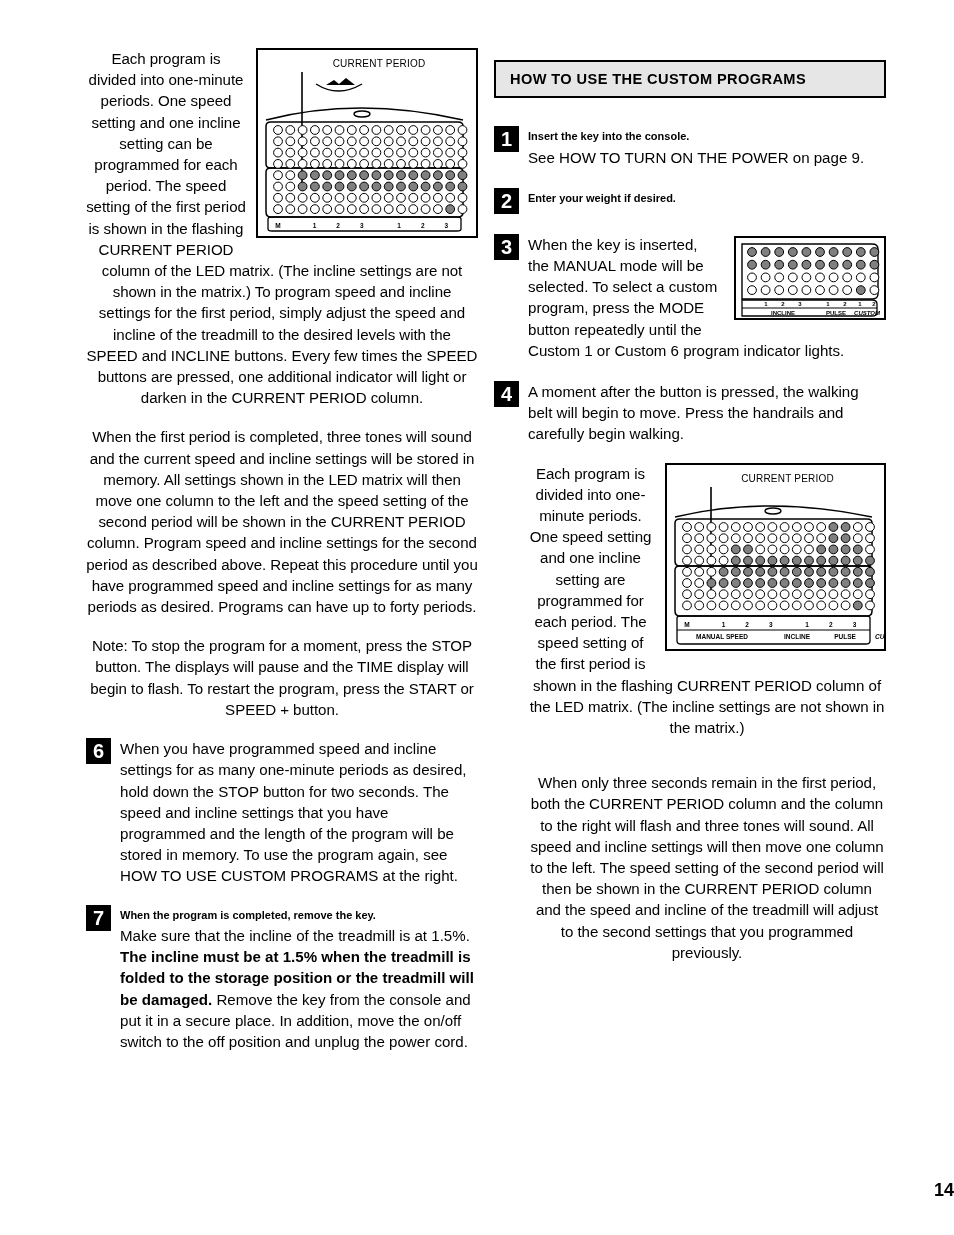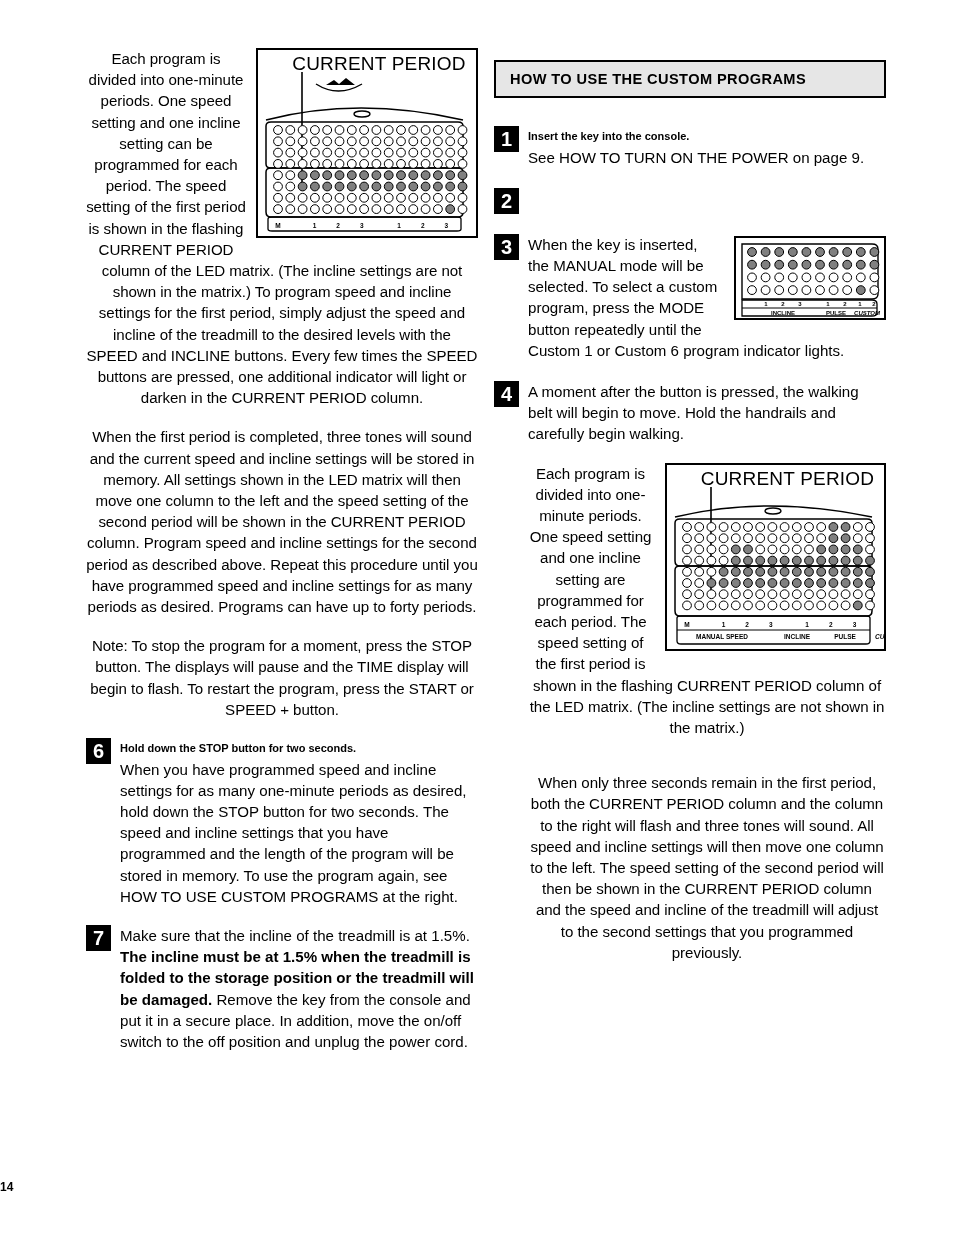--- a/index.html
+++ b/index.html
@@ -116,38 +116,38 @@
   }
   .fig-small {
     float: right;
     width: 152px;
     height: 84px;
     margin: 2px 0 4px 12px;
   }
 
   .fig-title {
     text-align: center;
-    font-size: 19px;
+    font-size: 10px;
     letter-spacing: 0.2px;
     padding-top: 6px;
     line-height: 16px;
     padding-left: 24px;
   }
 
   svg { display: block; }
 
   
   .page-num {
     position: absolute;
     left: 0;
     top: 1180px;
     width: 954px;
-    text-align: left;
+    text-align: right;
     font-weight: bold;
-    font-size: 12px;
+    font-size: 18px;
   }
 </style>
 </head>
 <body>
 
 <div class="page">
 
   <div class="col-left">
 
     <div class="clearfix">
@@ -315,43 +315,44 @@
 
       <p class="body">Each program is divided into one-minute periods. One speed setting and one incline setting can be programmed for each period. The speed setting of the first period is shown in the flashing CURRENT PERIOD column of the LED matrix. (The incline settings are not shown in the matrix.) To program speed and incline settings for the first period, simply adjust the speed and incline of the treadmill to the desired levels with the SPEED and INCLINE buttons. Every few times the SPEED buttons are pressed, one additional indicator will light or darken in the CURRENT PERIOD column.</p>
     </div>
 
     <p class="body">When the first period is completed, three tones will sound and the current speed and incline settings will be stored in memory. All settings shown in the LED matrix will then move one column to the left and the speed setting of the second period will be shown in the CURRENT PERIOD column. Program speed and incline settings for the second period as described above. Repeat this procedure until you have programmed speed and incline settings for as many periods as desired. Programs can have up to forty periods.</p>
 
     <p class="body">Note: To stop the program for a moment, press the STOP button. The displays will pause and the TIME display will begin to flash. To restart the program, press the START or SPEED + button.</p>
 
     <div class="step" style="margin-bottom:18px;">
       <div class="step-num">6</div>
-      <div class="step-title">Hold down the STOP button for two seconds.</div>
       <div class="step-body">When you have programmed speed and incline settings for as many one-minute periods as desired, hold down the STOP button for two seconds. The speed and incline settings that you have programmed and the length of the program will be stored in memory. To use the program again, see HOW TO USE CUSTOM PROGRAMS at the right.</div>
     </div>
 
     <div class="step">
       <div class="step-num">7</div>
+      <div class="step-title">When the program is completed, remove the key.</div>
       <div class="step-body"><span>Make sure that the incline of the treadmill is at 1.5%. </span><span class="bold">The incline must be at 1.5% when the treadmill is folded to the storage position or the treadmill will be damaged.</span><span> Remove the key from the console and put it in a secure place. In addition, move the on/off switch to the off position and unplug the power cord.</span></div>
     </div>
 
   </div>
 
   <div class="col-right">
 
     <div class="section-header">HOW TO USE THE CUSTOM PROGRAMS</div>
 
     <div class="step" style="margin-bottom:20px;">
       <div class="step-num">1</div>
       <div class="step-title">Insert the key into the console.</div>
       <div class="step-body">See HOW TO TURN ON THE POWER on page 9.</div>
     </div>
 
     <div class="step" style="margin-bottom:20px;">
       <div class="step-num">2</div>
+      <div class="step-title">Enter your weight if desired.</div>
     </div>
 
     <div class="step clearfix" style="margin-bottom:20px;">
       <div class="step-num">3</div>
       <div class="step-body clearfix">
         <div class="figure-box fig-small">
           <svg width="148" height="80" viewBox="0 0 148 80">
             <path d="M 6 6 L 136 6 Q 142 6 142 11 L 142 56 Q 142 61 136 61 L 6 61 Z" fill="none" stroke="#000" stroke-width="1.4"></path>
             <path d="M 6 62 L 136 62 Q 141 62 141 66 L 141 75 Q 141 78 136 78 L 6 78 Z" fill="none" stroke="#000" stroke-width="1.3"></path>
             <line x1="6" y1="70" x2="141" y2="70" stroke="#000" stroke-width="1"></line>
@@ -410,21 +411,21 @@
                 <text x="131" y="77" font-style="italic">CUSTOM</text>
               </g>
           </svg>
         </div>
         <div>When the key is inserted, the MANUAL mode will be selected. To select a custom program, press the MODE button repeatedly until the Custom 1 or Custom 6 program indicator lights.</div>
       </div>
     </div>
 
     <div class="step">
       <div class="step-num">4</div>
-      <div class="step-body">A moment after the button is pressed, the walking belt will begin to move. Hold the handrails and carefully begin walking.</div>
+      <div class="step-body">A moment after the button is pressed, the walking belt will begin to move. Press the handrails and carefully begin walking.</div>
     </div>
 
     <div class="clearfix" style="margin-left:34px; margin-top:18px;">
       <div class="figure-box fig-right-big">
         <div class="fig-title">CURRENT PERIOD</div>
         <svg width="217" height="158" viewBox="0 0 217 158">
           <line x1="44" y1="-4" x2="44" y2="104" stroke="#000" stroke-width="1.6"></line>
           <path d="M 8 30 Q 100 8 205 30" fill="none" stroke="#000" stroke-width="1.5"></path>
           <ellipse cx="106" cy="24" rx="8" ry="3" fill="none" stroke="#000" stroke-width="1.4"></ellipse>
           <path d="M 8 36 Q 8 32 13 32 L 200 32 Q 205 32 205 36 L 205 74 Q 205 79 200 79 L 13 79 Q 8 79 8 74 Z" fill="none" stroke="#000" stroke-width="1.5"></path>

